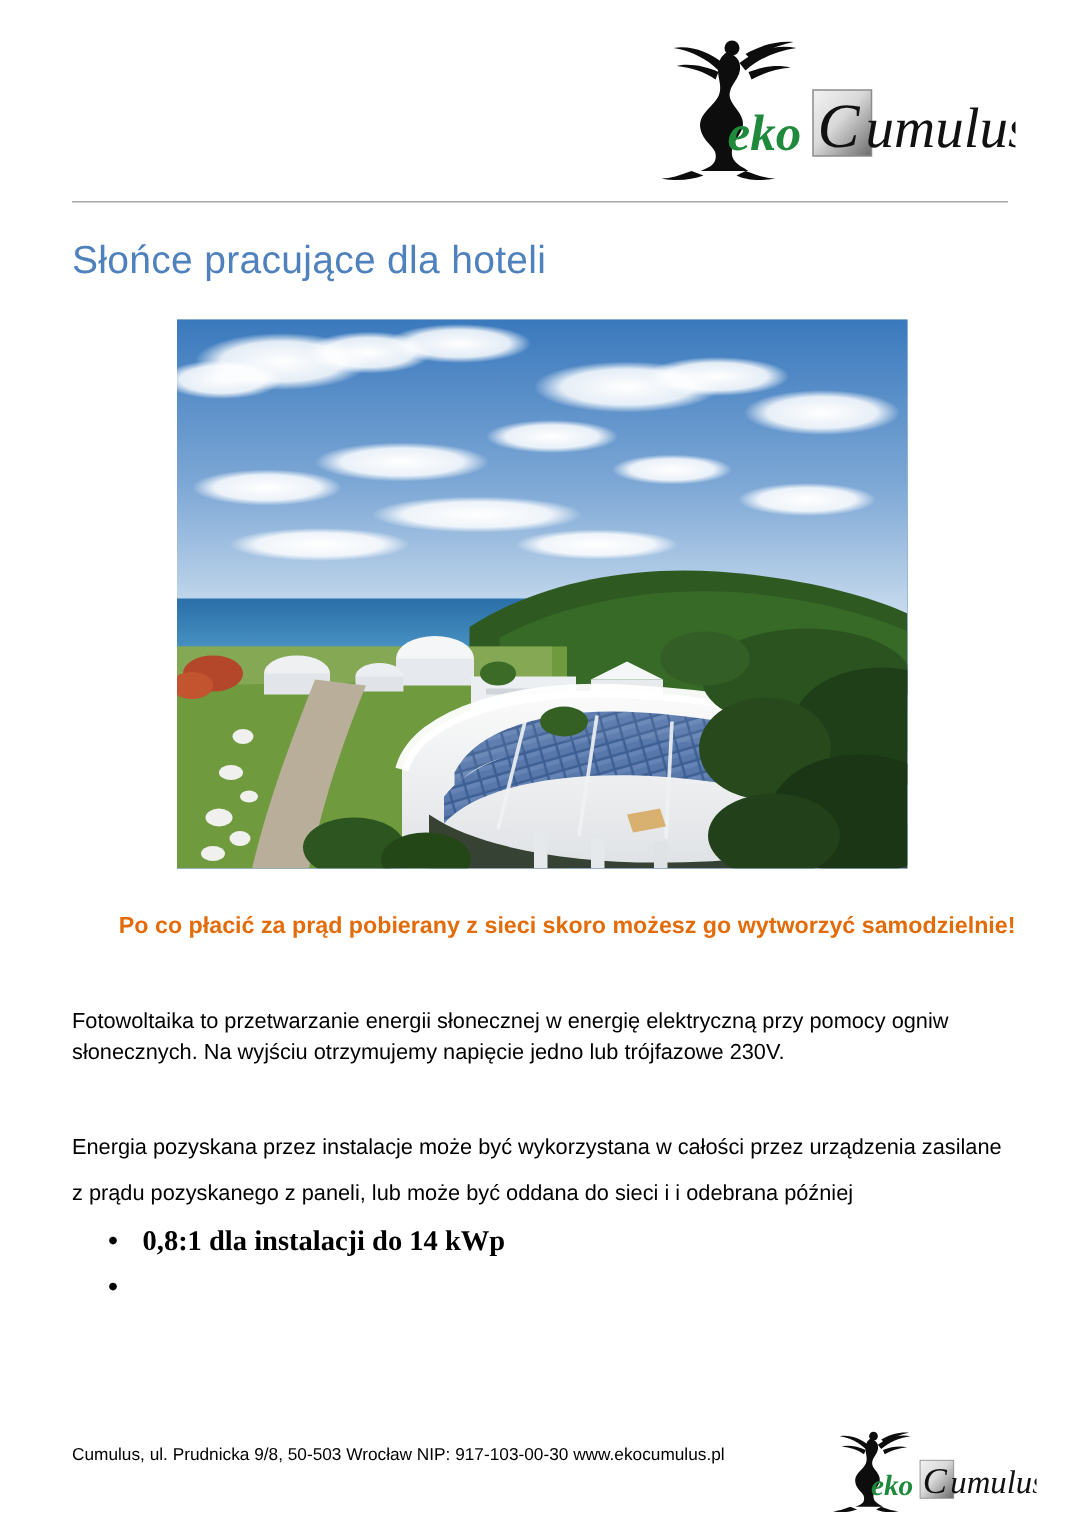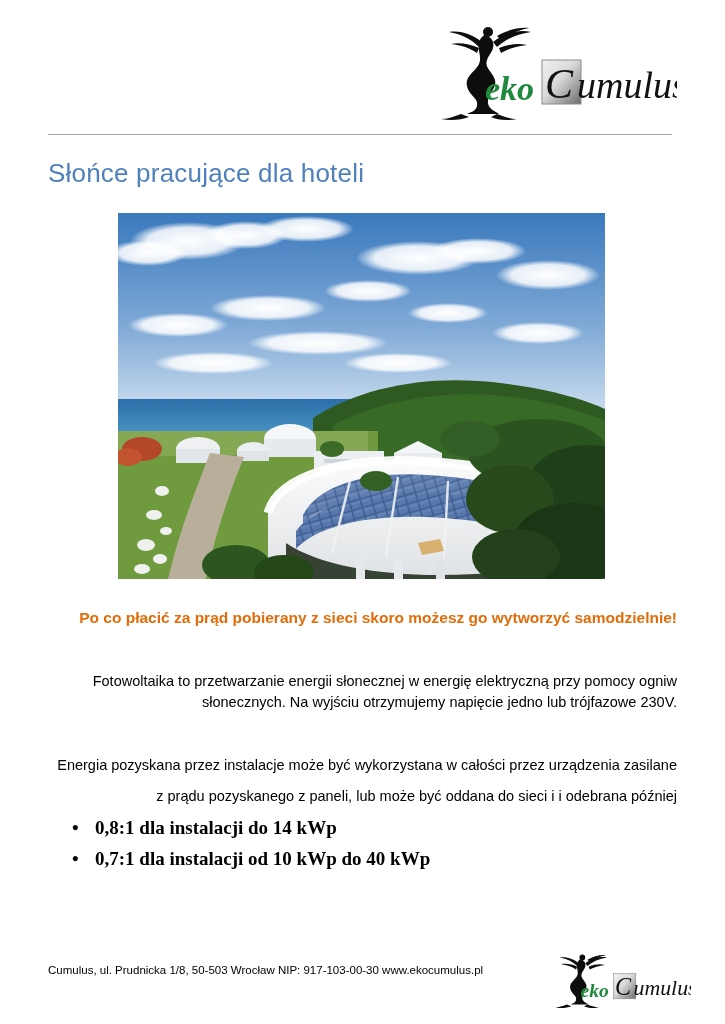--- a/index.html
+++ b/index.html
@@ -79,21 +79,21 @@
     font-size: 15.5px;
     line-height: 21px;
     margin: 0;
   }
 
   
   .para {
     position: absolute;
     left: 48px;
     width: 629px;
-    text-align: right;
+    text-align: left;
     color: #000000;
     font-size: 14.5px;
     margin: 0;
   }
   .para-1 {
     top: 671px;
     line-height: 21px;
   }
   .para-2 {
     top: 750px;
@@ -339,27 +339,26 @@
 <p class="para para-1">Fotowoltaika to przetwarzanie energii słonecznej w energię elektryczną przy pomocy ogniw słonecznych. Na wyjściu otrzymujemy napięcie jedno lub trójfazowe 230V.</p>
 <p class="para para-2">Energia pozyskana przez instalacje może być wykorzystana w całości przez urządzenia zasilane z prądu pozyskanego z paneli, lub może być oddana do sieci i i odebrana później</p>
 
 <ul class="bullets">
   <li class="bullet-item">
     <span class="bullet-dot">•</span>
     <span>0,8:1 dla instalacji do 14 kWp</span>
   </li>
   <li class="bullet-item">
     <span class="bullet-dot">•</span>
-    <span>0,7:1 dla instalacji od 10 kWp do 40 kWp</span>
   </li>
 </ul>
 
 <div class="footer">
   <div class="footer-text">
-    <div class="footer-line">Cumulus, ul. Prudnicka 1/8,  50-503 Wrocław NIP: 917-103-00-30   www.ekocumulus.pl</div>
+    <div class="footer-line">Cumulus, ul. Prudnicka 9/8,  50-503 Wrocław NIP: 917-103-00-30   www.ekocumulus.pl</div>
   </div>
 
   <div class="logo-footer">
     <svg class="logo-svg" viewBox="0 0 240 102" xmlns="http://www.w3.org/2000/svg">
       <g>
         <path d="M44 16 C38 26 46 34 42 42 C38 50 28 54 30 64 C32 74 42 76 40 84 C39 89 34 90 30 92 L62 92 C56 88 50 86 51 78 C52 70 60 66 58 58 C56 50 47 46 50 38 C52 32 58 28 56 20 C55 16 50 13 47 13 Z" fill="#0d0d0d"></path>
         <path d="M45 20 C36 13 24 8 12 10 C24 12 34 17 42 25 Z" fill="#0d0d0d"></path>
         <path d="M42 26 C33 22 22 20 14 22 C24 23 33 26 40 31 Z" fill="#0d0d0d"></path>
         <path d="M56 20 C66 12 80 7 94 10 C80 12 69 17 60 25 Z" fill="#0d0d0d"></path>
         <path d="M60 14 C70 8 82 5 92 6 C82 8 72 12 64 18 Z" fill="#0d0d0d"></path>

